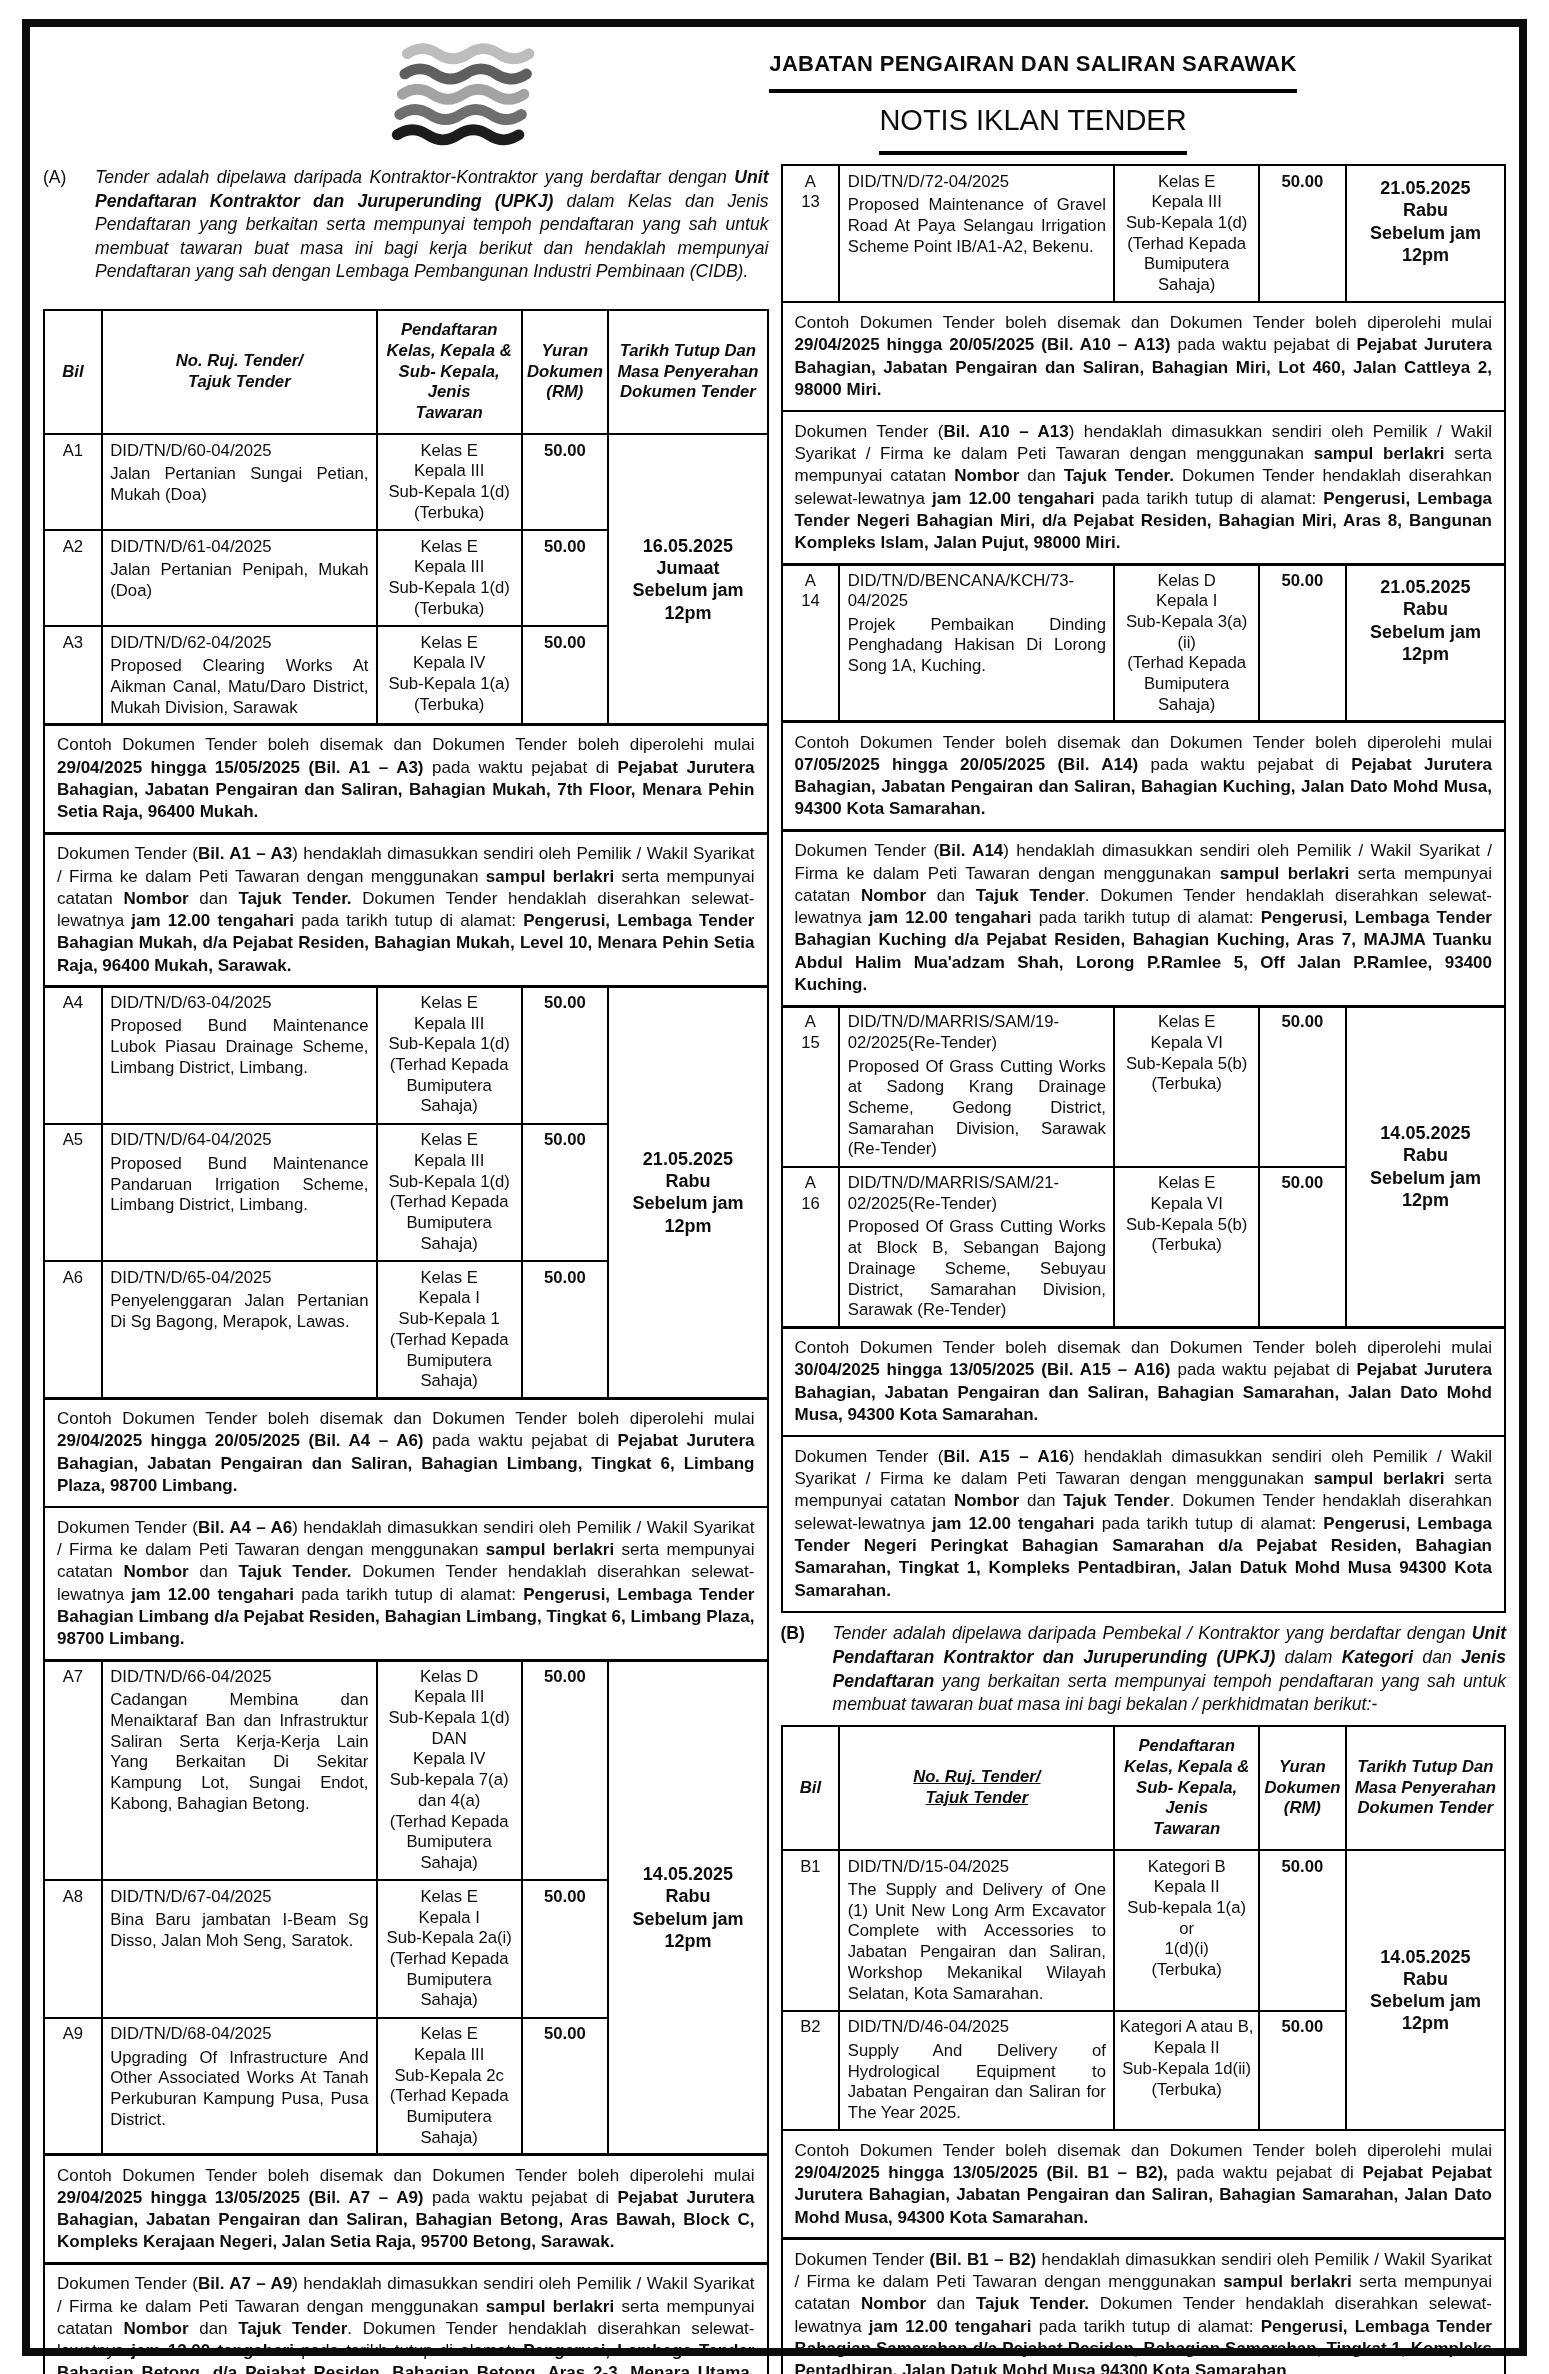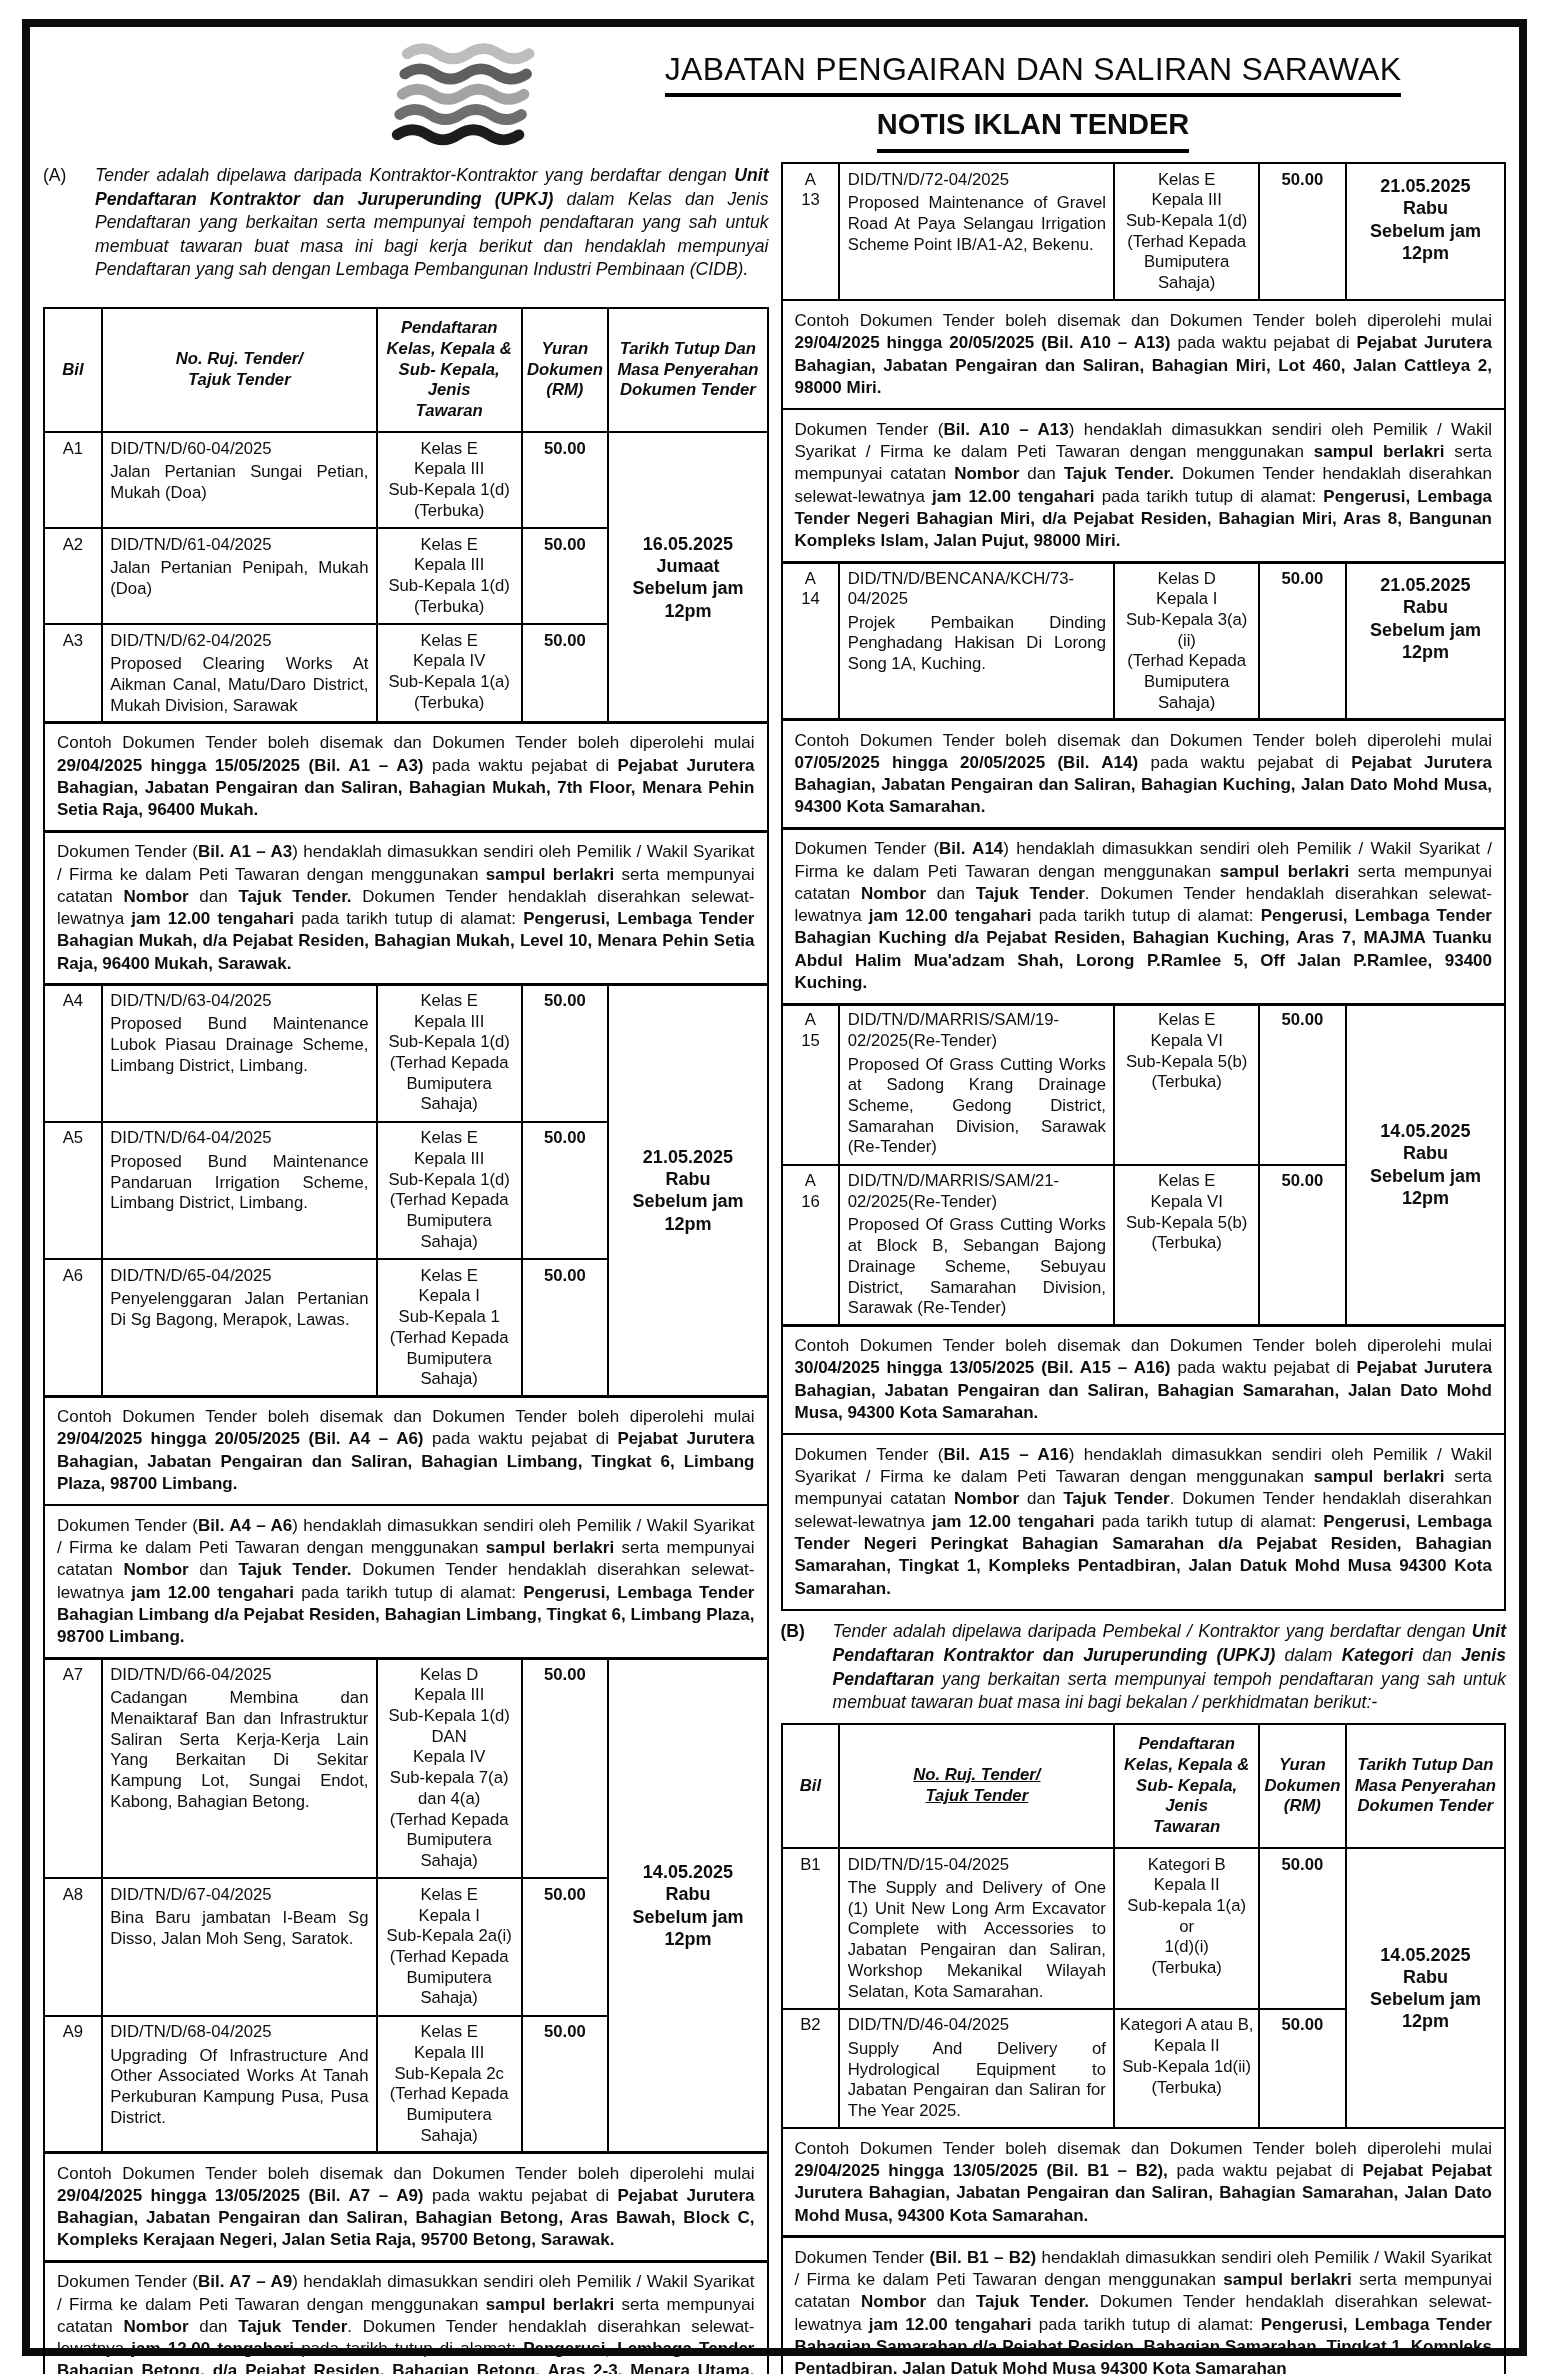--- a/index.html
+++ b/index.html
@@ -4,24 +4,24 @@
 <style>
   html,body{margin:0;padding:0;background:#e8e8e8;}
   .page{width:1549px;min-height:2375px;background:#fff;box-sizing:border-box;position:relative;
         font-family:"Liberation Sans","DejaVu Sans",sans-serif;color:#0d0d0d;}
   .frame{position:absolute;inset:0;box-sizing:border-box;margin:18.6px 22px;border:8.3px solid #0c0c0c;
          padding:13px 13px 16.7px 13px;background:#fff;}
   
   .masthead{display:flex;align-items:flex-start;margin:1.9px 0 9.3px 0;}
   .logo{width:176px;height:109px;margin-left:341px;flex:none;}
   .titles{flex:1;text-align:center;padding-top:9.3px;}
-  .t1{display:inline-block;font-size:32px;font-weight:400;letter-spacing:0.3px;
-      border-bottom:4.6px solid #000;padding-bottom:5px;}
-  .t2{display:inline-block;font-size:29px;font-weight:700;border-bottom:4.6px solid #000;
-      padding-bottom:8px;margin-top:11px;}
+  .t1{display:inline-block;font-size:22px;font-weight:700;letter-spacing:0.3px;
+      border-bottom:4.6px solid #000;padding-bottom:12px;}
+  .t2{display:inline-block;font-size:29px;font-weight:400;border-bottom:4.6px solid #000;
+      padding-bottom:14px;margin-top:11px;}
   
   .cols{display:flex;gap:12px;align-items:flex-start;}
   .col{flex:1;min-width:0;}
   
   .intro{display:flex;margin:1.9px 0 28px 0;}
   .intro .lbl{width:52px;flex:none;font-size:17.6px;line-height:1.34;}
   .intro.bold-label .lbl{font-weight:bold;}
   .intro .txt{flex:1;text-align:justify;font-size:17.6px;line-height:1.34;font-style:italic;}
   .intro.tight{margin:9.3px 0 11px 0;}
   .b{font-weight:bold;}

